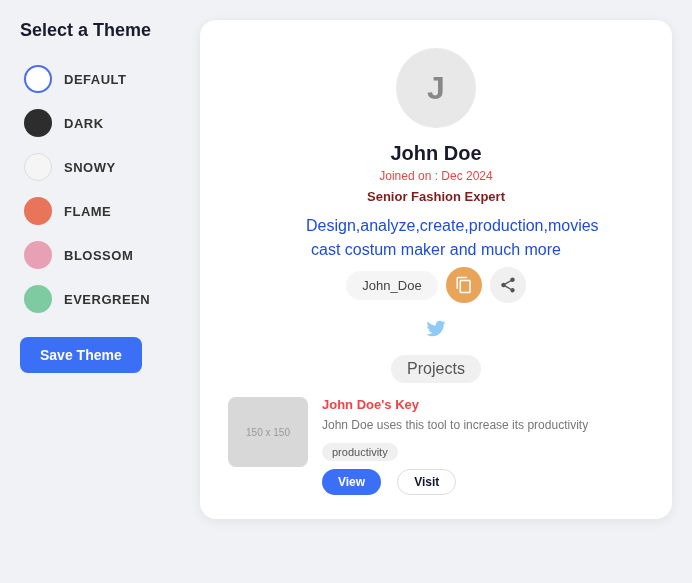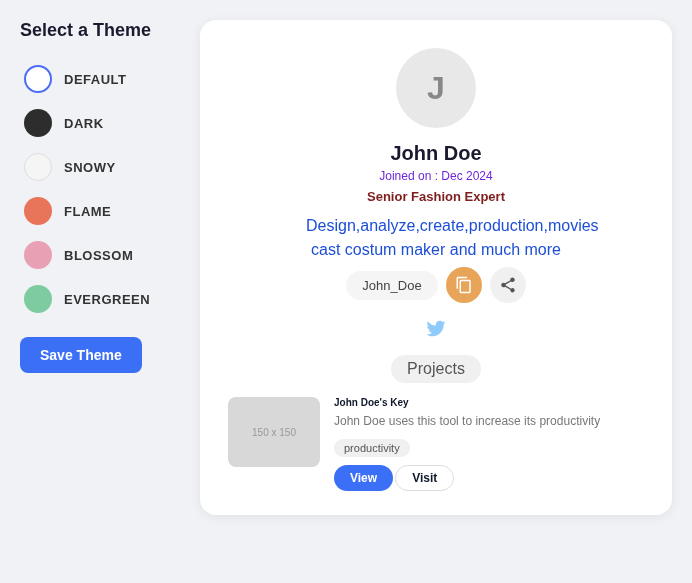--- a/index.html
+++ b/index.html
@@ -107,21 +107,21 @@
       margin-bottom: 14px;
     }
     .profile-name {
       font-size: 20px;
       font-weight: 700;
       color: #1a1a2e;
       margin-bottom: 4px;
     }
     .profile-joined {
       font-size: 12px;
-      color: #6d28d9;
+      color: #ef4444;
       margin-bottom: 6px;
     }
     .profile-title {
       font-size: 13px;
       font-weight: 700;
       color: #7f1d1d;
       margin-bottom: 10px;
     }
     .profile-bio {
       font-size: 16px;
@@ -190,59 +190,59 @@
       margin-bottom: 14px;
       font-weight: 500;
     }
     .project-row {
       display: flex;
       gap: 14px;
       align-items: flex-start;
       width: 100%;
     }
     .project-thumb {
-      width: 92px;
+      width: 80px;
       height: 70px;
       background: #d8d8d8;
       border-radius: 8px;
       display: flex;
       align-items: center;
       justify-content: center;
       font-size: 10px;
       color: #999;
       flex-shrink: 0;
     }
     .project-info {
       flex: 1;
       min-width: 0;
     }
     .project-title {
-      font-size: 10px;
+      font-size: 13px;
       font-weight: 700;
-      color: #0f172a;
+      color: #ef4444;
       margin-bottom: 5px;
     }
     .project-desc {
       font-size: 12px;
       color: #777;
       margin-bottom: 8px;
       line-height: 1.4;
     }
     .tag {
       background: #f0f0f0;
       border-radius: 12px;
       padding: 3px 10px;
       font-size: 11px;
       color: #555;
       display: inline-block;
       margin-bottom: 8px;
     }
     .project-btns {
       display: flex;
-      gap: 2px;
+      gap: 16px;
     }
     .btn-view {
       background: #3b6ff5;
       color: #fff;
       border: none;
       border-radius: 16px;
       padding: 5px 16px;
       font-size: 12px;
       font-weight: 600;
       cursor: pointer;

